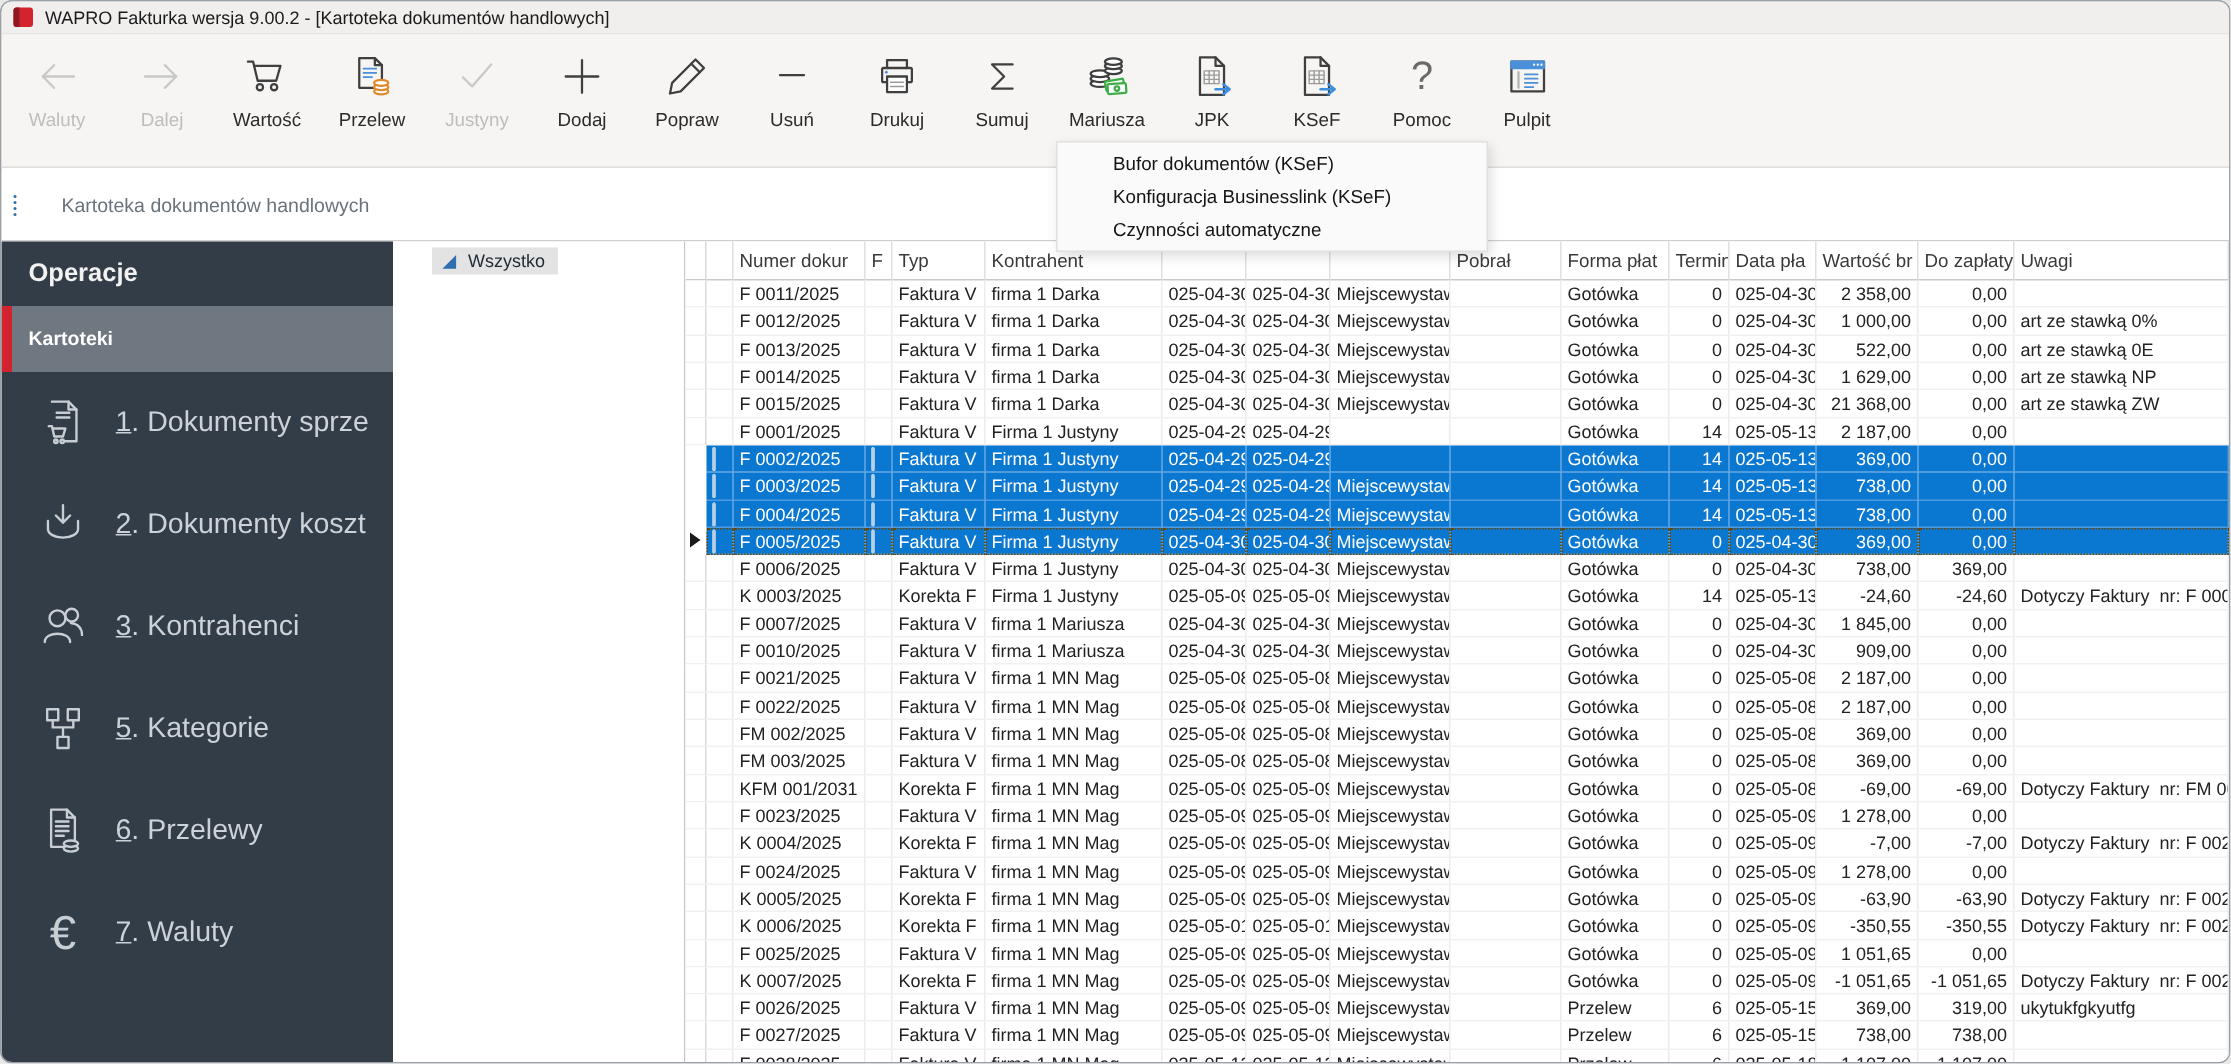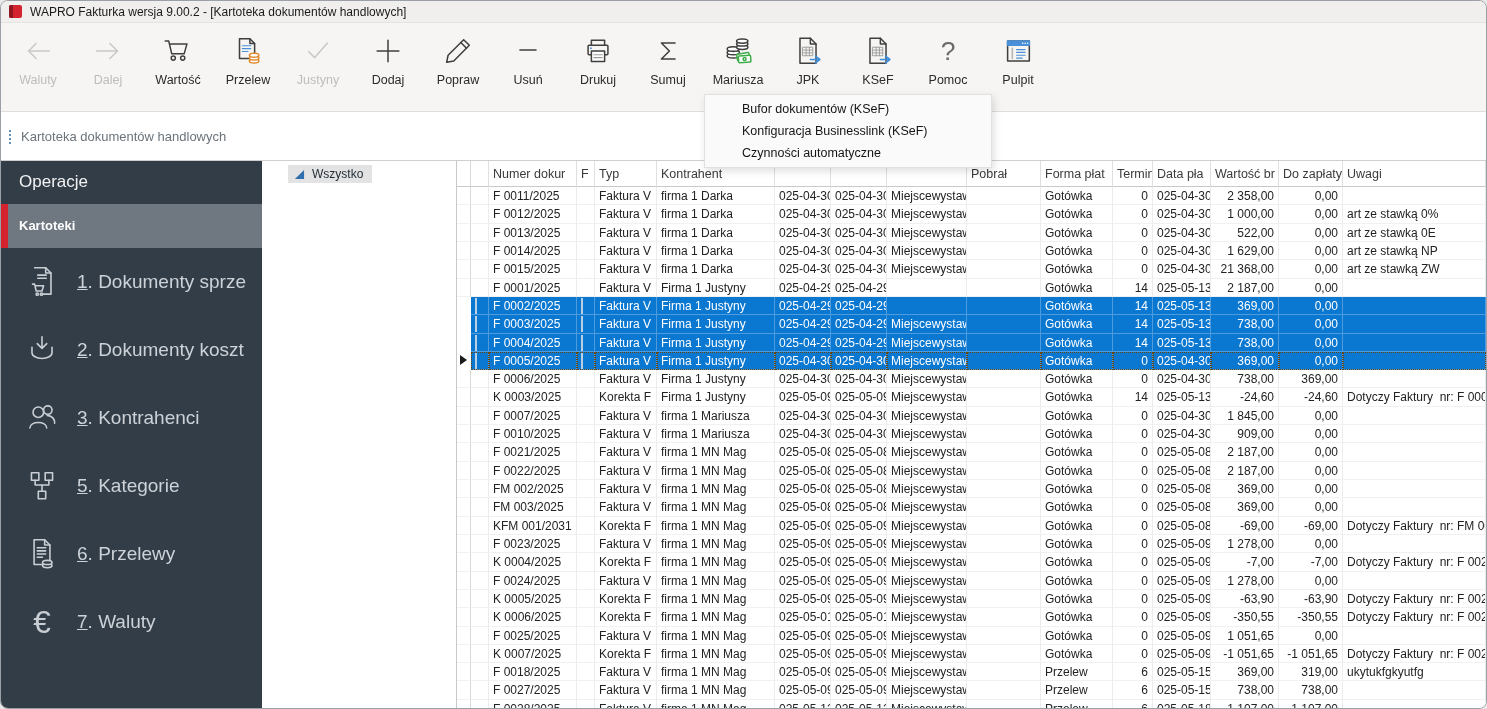--- a/index.html
+++ b/index.html
@@ -33,25 +33,25 @@
   .tb-btn.disabled { color:#c8c8c8; }
   .tb-btn.disabled .tb-label { color:#bdbdbd; }
 
   
   .crumbbar {
     position:absolute; left:0; top:112px; right:0; height:48px; background:#fff;
     border-bottom:1px solid #cfcfcf; display:flex; align-items:center; padding-left:8px;
   }
   .grip { display:flex; flex-direction:column; gap:2px; margin-right:10px; }
   .grip i { width:2px; height:2px; background:#2e6da4; border-radius:50%; }
-  .crumb-text { font-size:13px; color:#6a737b; }
+  .crumb-text { font-size:13px; color:#6a737b;margin-left:20px; }
 
   
   .sidebar { position:absolute; left:0; top:160px; bottom:0; width:261px; background:var(--side); overflow:hidden; }
-  .side-header { height:43px; color:#f2f2f2; font-size:17px; padding:11px 0 0 18px; }
+  .side-header { height:43px; color:#f2f2f2; font-size:17px; padding:11px 0 0 18px;font-weight:bold; }
   .side-band { height:44px; background:var(--band); color:#fff; font-size:13px; font-weight:bold;
     line-height:44px; padding-left:18px; position:relative; }
   .side-band::before { content:""; position:absolute; left:0; top:0; bottom:0; width:7px; background:var(--red); }
   .side-item { height:68px; display:flex; align-items:center; padding-left:22px; gap:16px; color:#c9ced4; cursor:default; }
   .side-item .si-icon { width:38px; height:38px; display:flex; align-items:center; justify-content:center; }
   .side-item .si-label { font-size:19px; font-weight:300; color:#ccd2d8; white-space:nowrap; overflow:hidden; }
   .side-item .si-label u { text-decoration:underline; }
 
   
   .treepanel { position:absolute; left:261px; top:160px; bottom:0; width:195px; background:#fff; border-right:1px solid #c8c8c8; }
@@ -842,21 +842,21 @@
           <div class="cell" style="width: 72px;">Gotówka</div>
           <div class="cell r" style="width: 40px;">0</div>
           <div class="cell r" style="width: 58px;">025-05-09</div>
           <div class="cell r" style="width: 68px;">-1 051,65</div>
           <div class="cell r" style="width: 64px;">-1 051,65</div>
           <div class="cell grow">Dotyczy Faktury  nr: F 0025/</div>
         </div>
         <div class="trow">
           <div class="cell ind" style="width: 14px;"></div>
           <div class="cell" style="width: 18px;"></div>
-          <div class="cell" style="width: 88px;">F 0018/2025</div>
+          <div class="cell" style="width: 88px;">F 0026/2025</div>
           <div class="cell" style="width: 18px;"></div>
           <div class="cell" style="width: 62px;">Faktura V</div>
           <div class="cell" style="width: 118px;">firma 1 MN Mag</div>
           <div class="cell r" style="width: 56px;">025-05-09</div>
           <div class="cell r" style="width: 56px;">025-05-09</div>
           <div class="cell" style="width: 80px;">Miejscewystawi</div>
           <div class="cell" style="width: 74px;"></div>
           <div class="cell" style="width: 72px;">Przelew</div>
           <div class="cell r" style="width: 40px;">6</div>
           <div class="cell r" style="width: 58px;">025-05-15</div>

